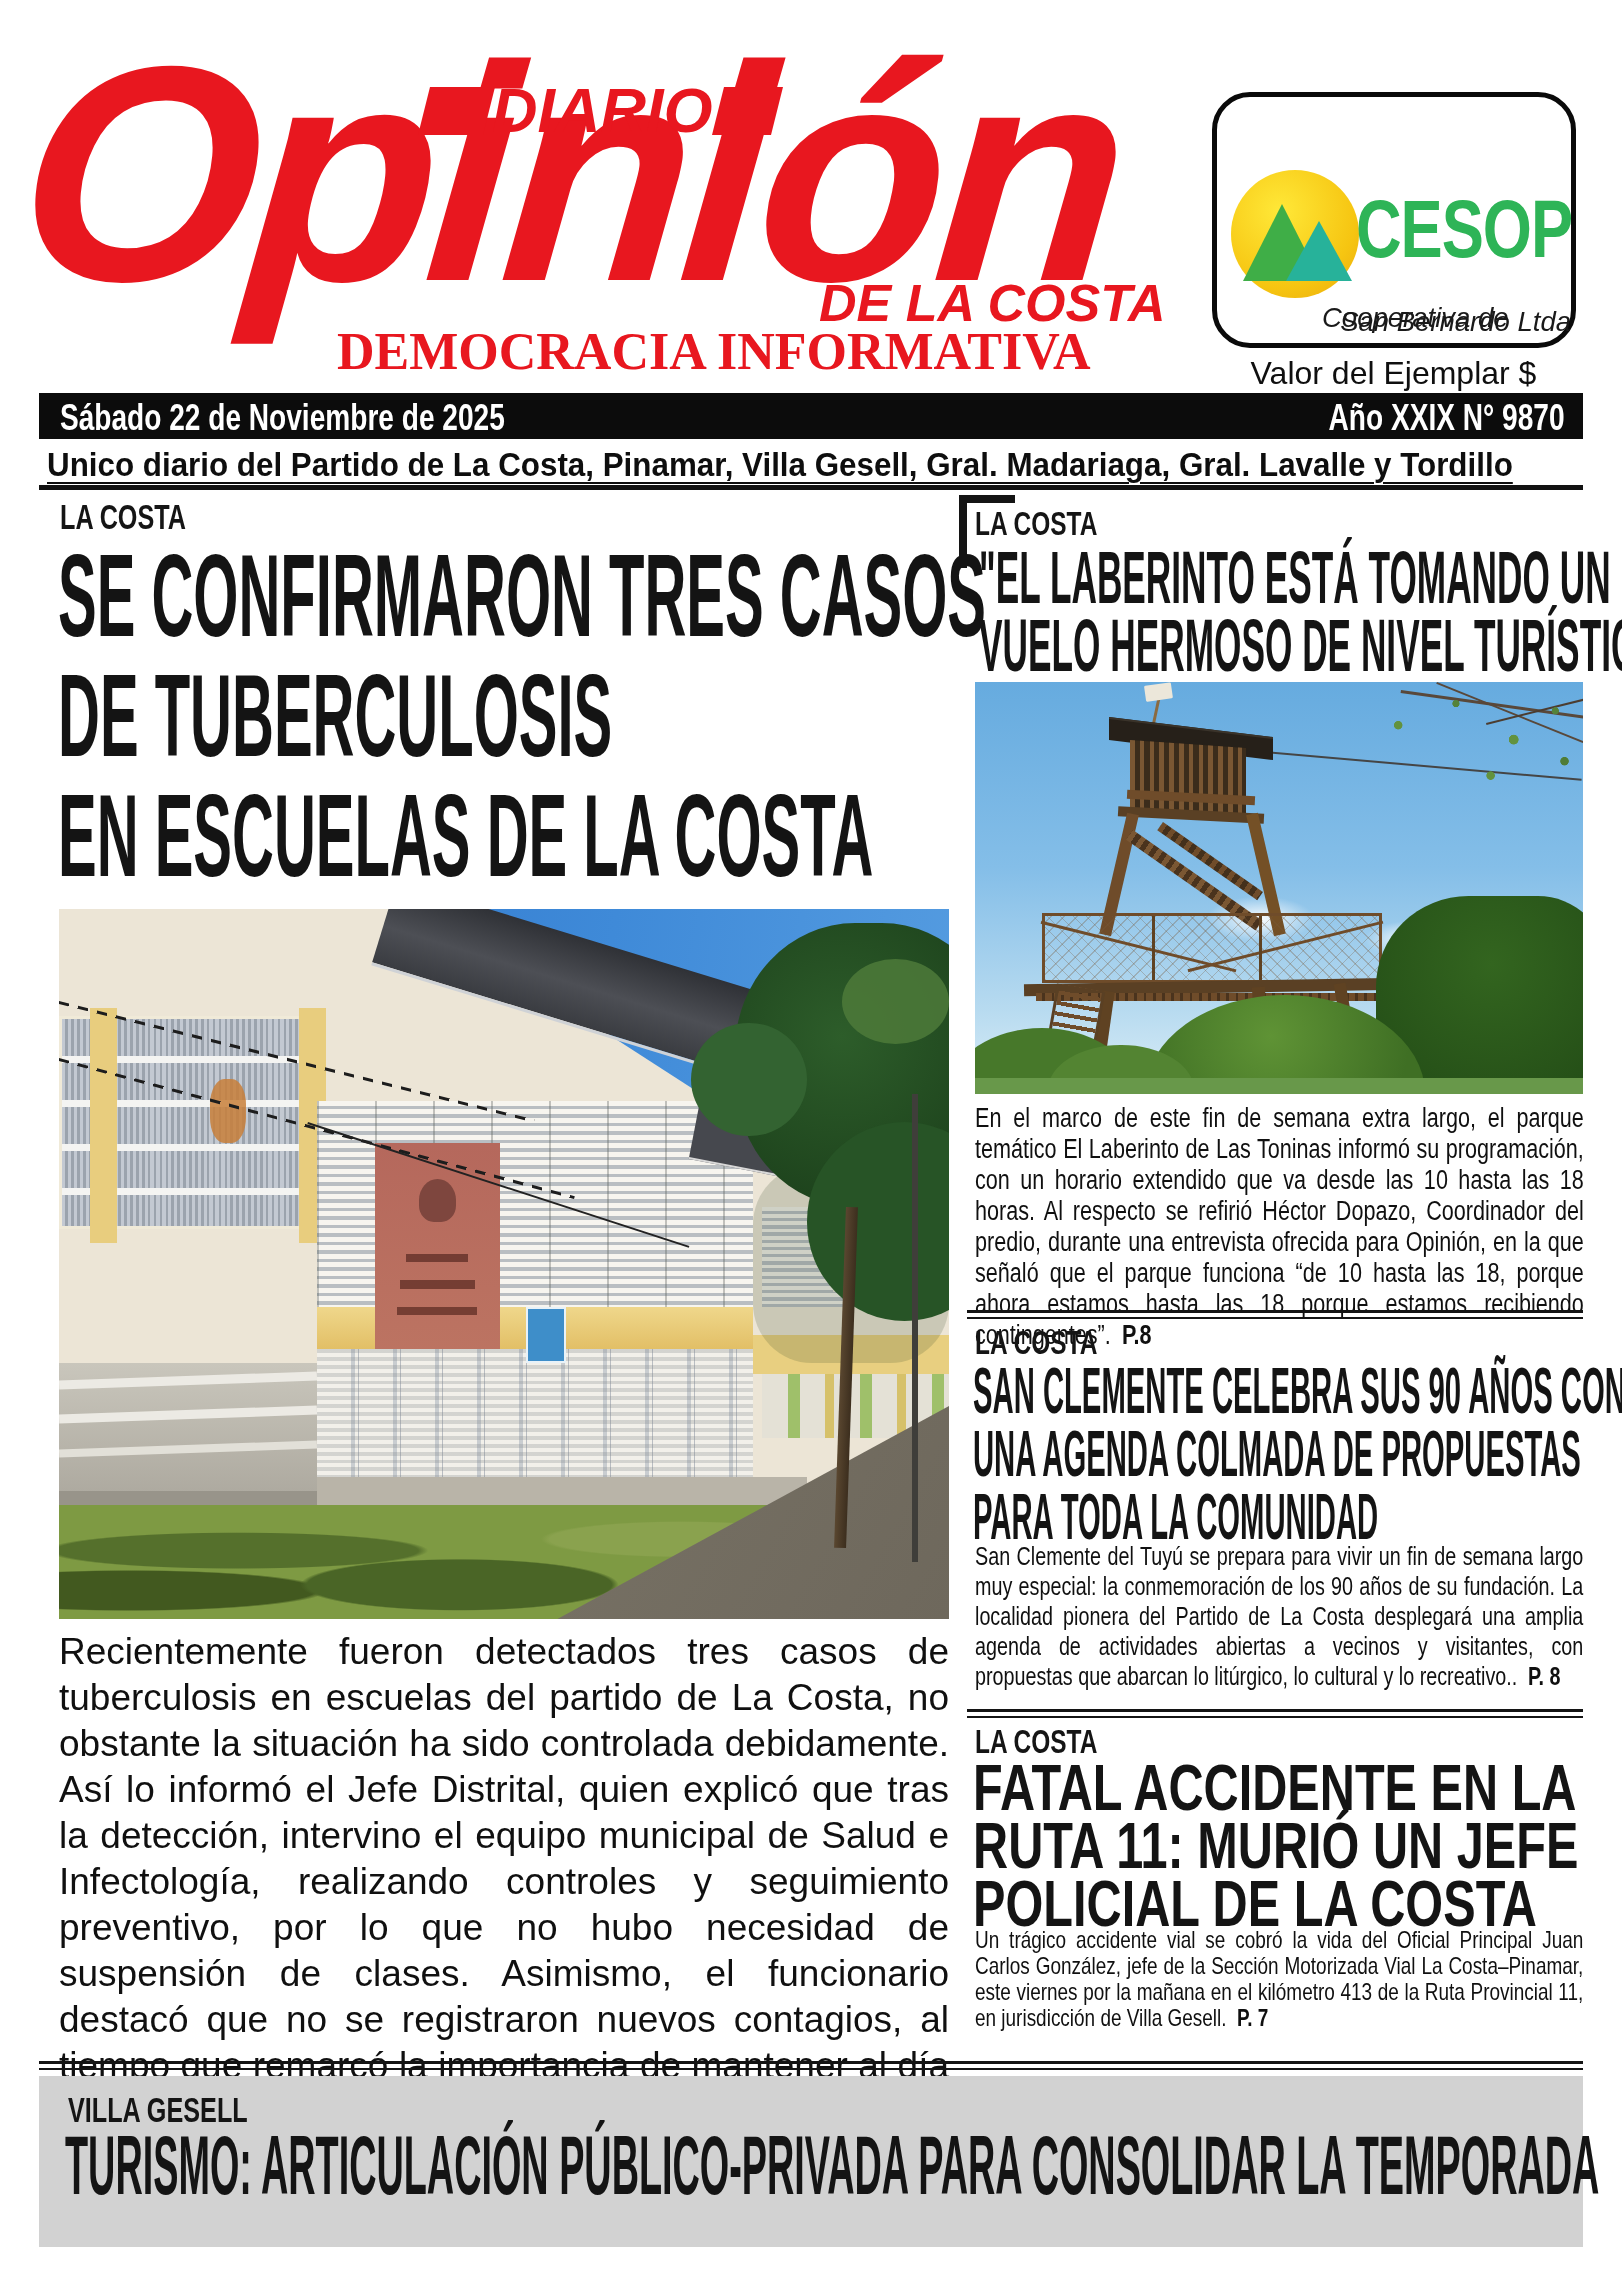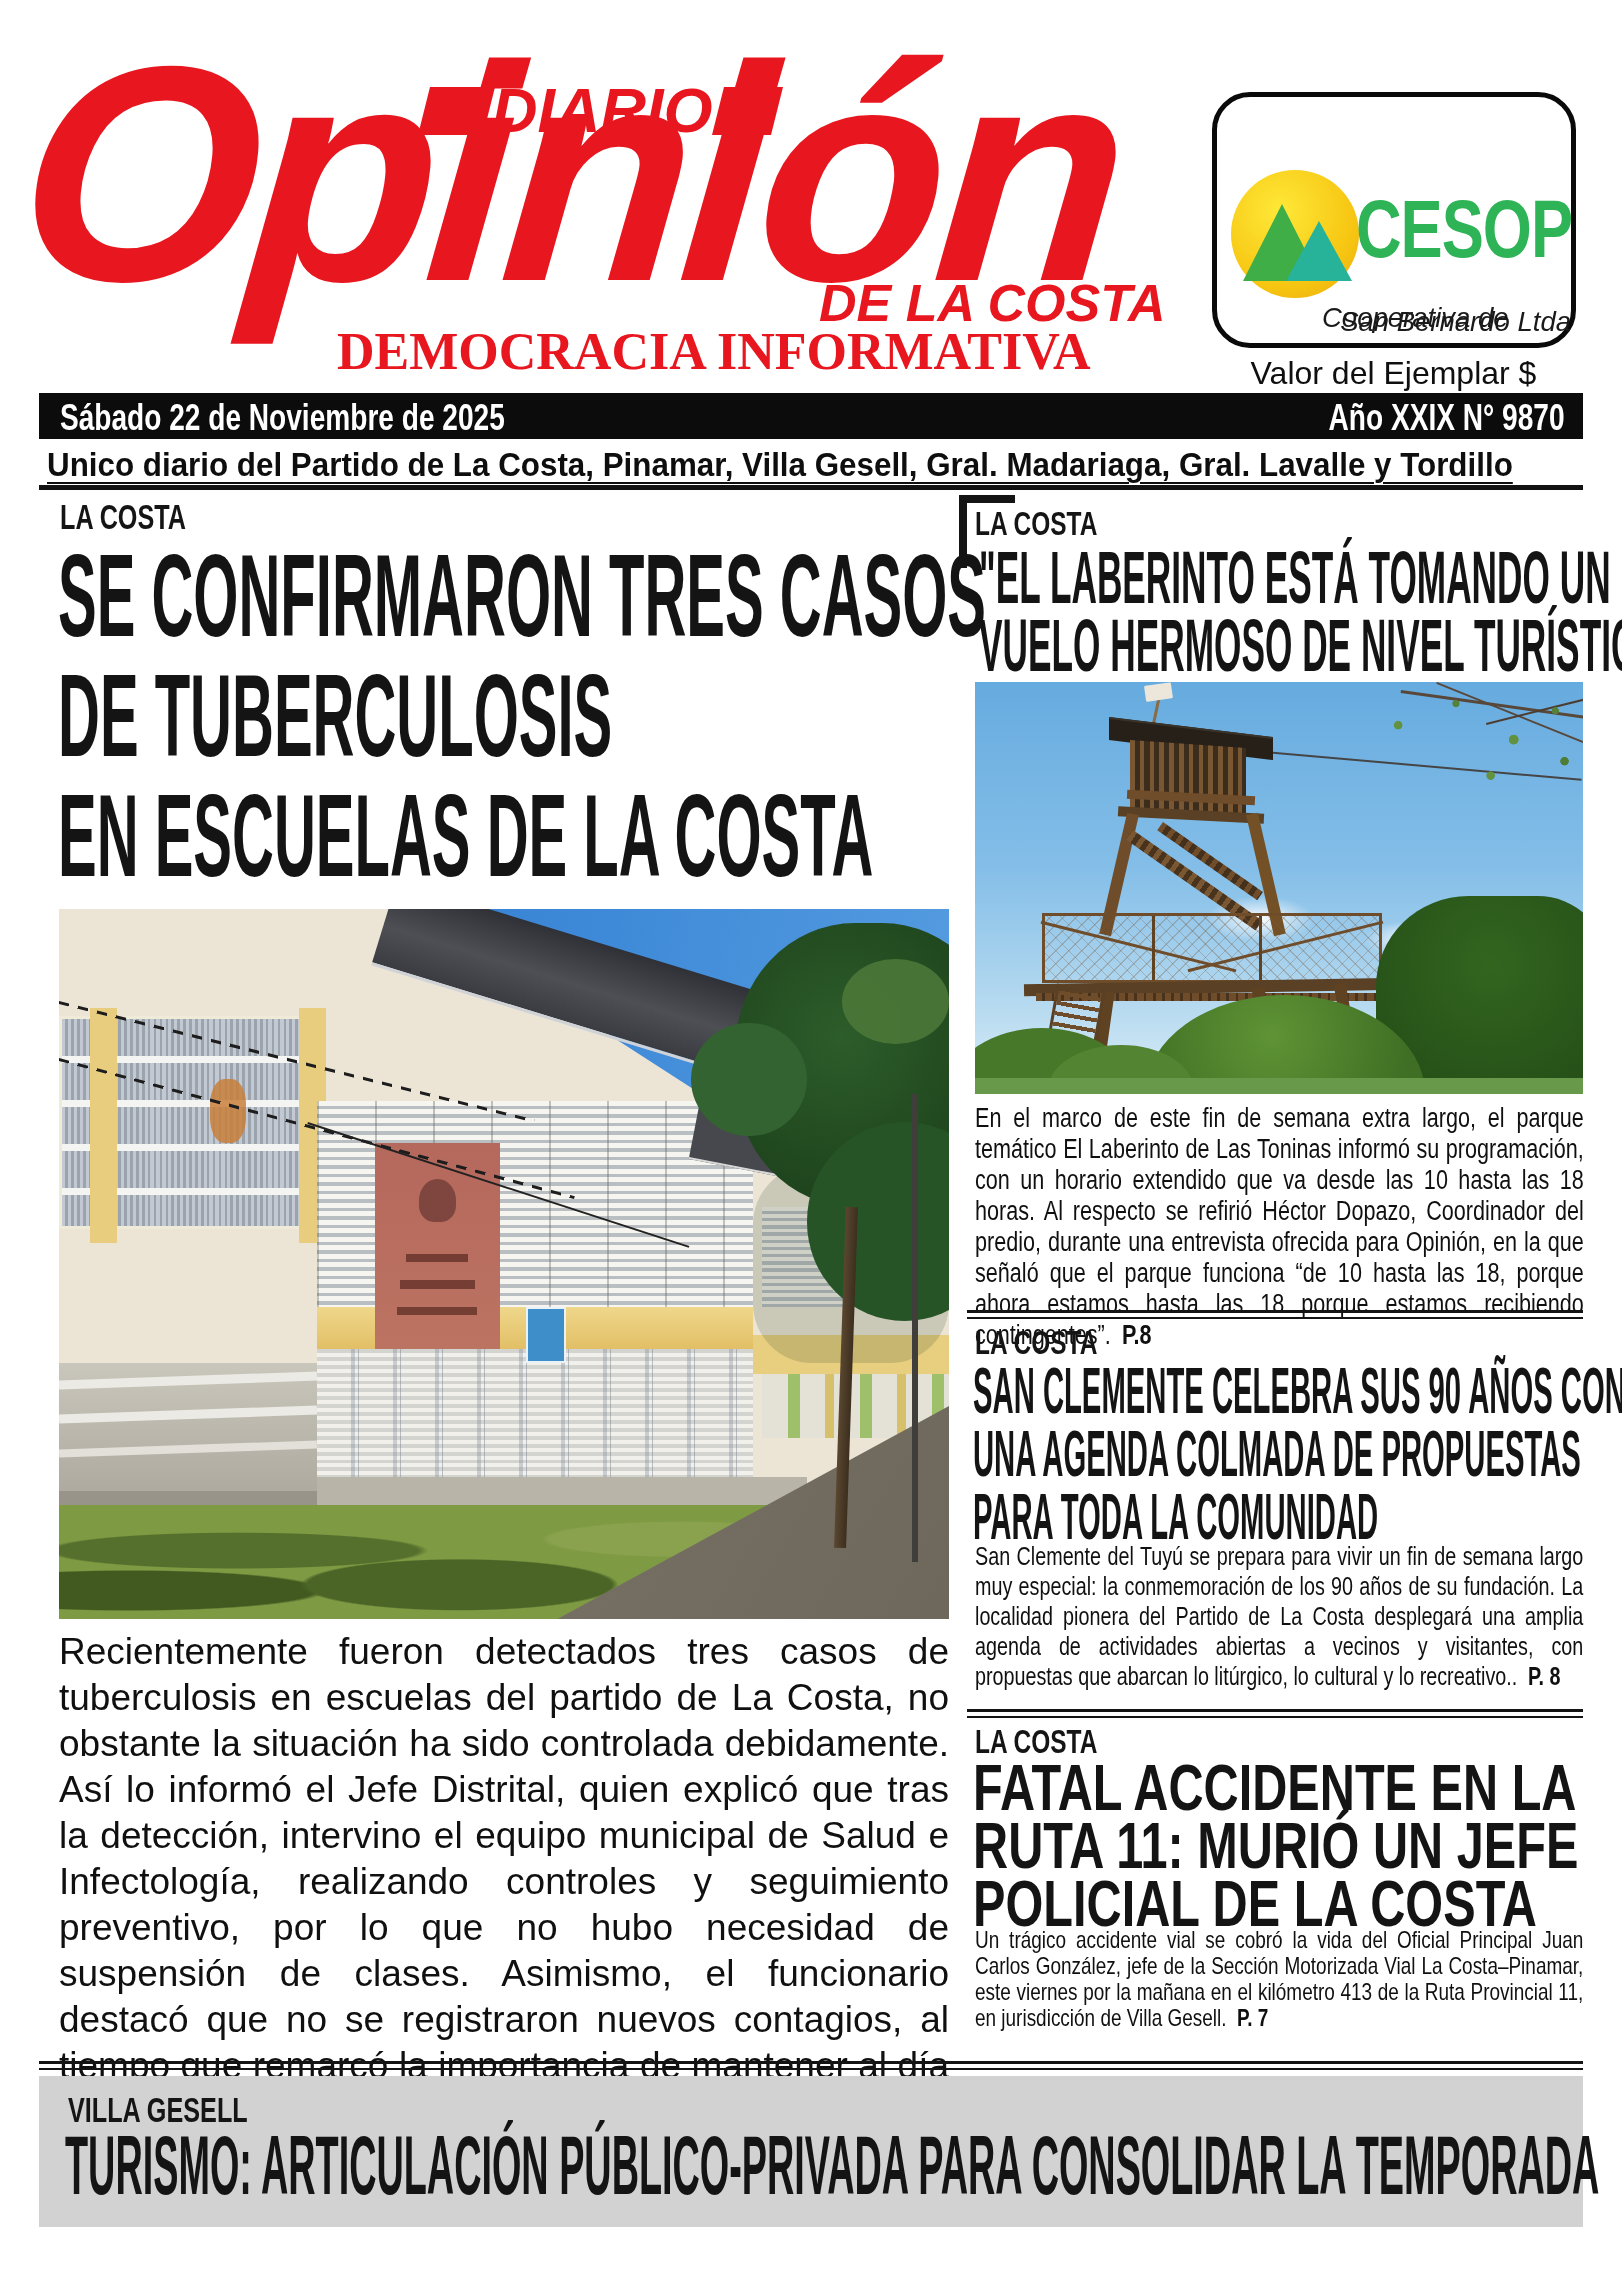--- a/index.html
+++ b/index.html
@@ -177,19 +177,19 @@
     <span class="line" style="font-size:64px;height:58px;transform:scaleX(0.76);">FATAL ACCIDENTE EN LA</span>
     <span class="line" style="font-size:64px;height:58px;transform:scaleX(0.76);">RUTA 11: MURIÓ UN JEFE</span>
     <span class="line" style="font-size:64px;height:58px;transform:scaleX(0.76);">POLICIAL DE LA COSTA</span>
   </div>
   <div class="abs bodytext" style="left:975px;top:1927px;width:770px;font-size:24px;line-height:26px;transform:scaleX(0.79);">
     <span>Un trágico accidente vial se cobró la vida del Oficial Principal Juan Carlos González, jefe de la Sección Motorizada Vial La Costa–Pinamar, este viernes por la mañana en el kilómetro 413 de la Ruta Provincial 11, en jurisdicción de Villa Gesell.</span>
     <span class="pageref" style="margin-left:6.5px;">P. 7</span>
   </div>
 
   <div class="abs dblrule" style="left:39px;top:2061px;width:1544px;"></div>
-  <div class="abs" style="left:39px;top:2076px;width:1544px;height:151px;background:#d2d2d2;">
+  <div class="abs" style="left:39px;top:2076px;width:1544px;height:171px;background:#d2d2d2;">
     <span class="kicker" style="position:absolute;left:29px;top:14.4px;transform:scaleX(0.72);transform-origin:left top;">VILLA GESELL</span>
     <span class="line headline" style="position:absolute;left:26px;top:47px;font-size:84px;transform:scaleX(0.45);">TURISMO: ARTICULACIÓN PÚBLICO-PRIVADA PARA CONSOLIDAR LA TEMPORADA</span>
   </div>
 
 </div>
 
 
 </body></html>

